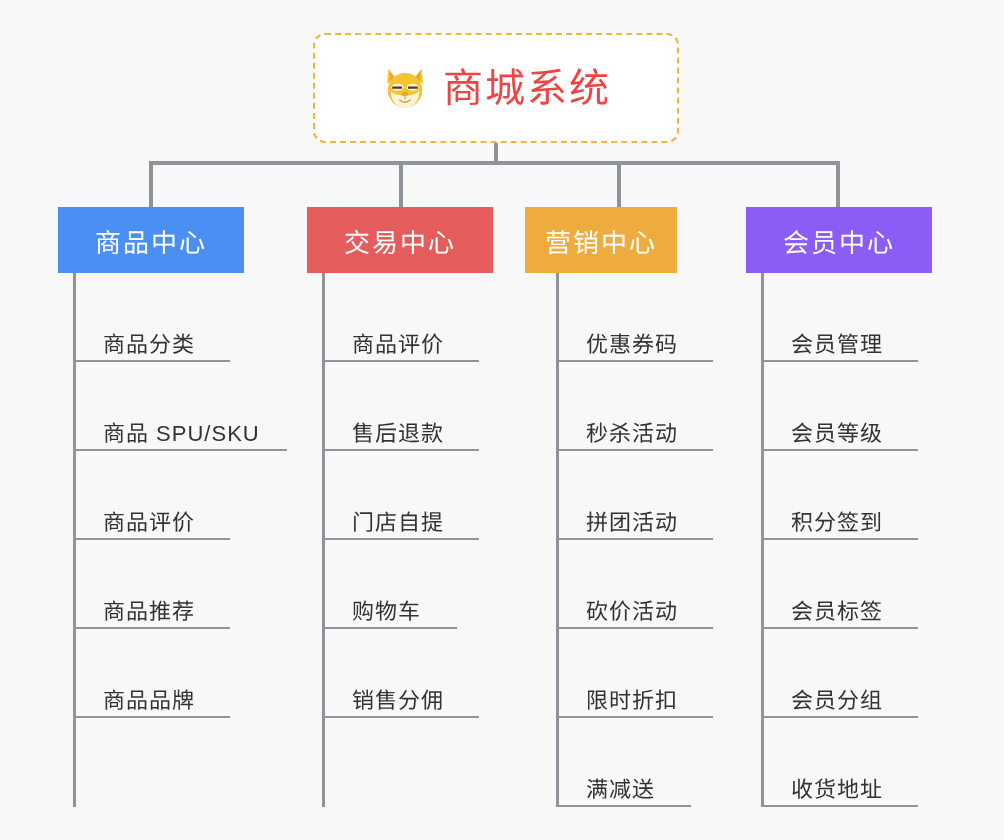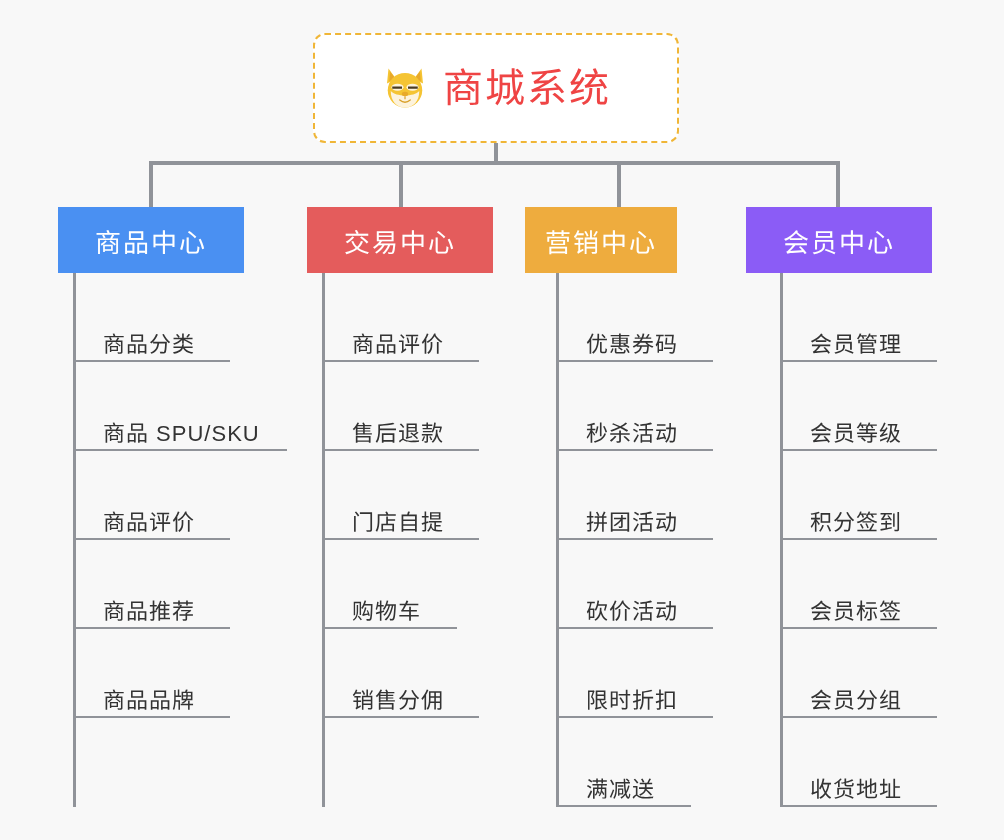--- a/index.html
+++ b/index.html
@@ -226,21 +226,21 @@
           <div class="leaf-underline" style="width: 157px;"></div>
         </div>
         <div class="leaf-item">
           <span class="leaf-label">满减送</span>
           <div class="leaf-underline" style="width: 135px;"></div>
         </div>
       </div>
       <div class="cat-box" style="left: 746px; width: 186px; background: #8b5cf6;">
         <span>会员中心</span>
       </div>
-      <div class="leaf-col" style="left: 780px;">
+      <div class="leaf-col" style="left: 761px;">
         <div class="leaf-spine" style="height: 534px;"></div>
         <div class="leaf-item">
           <span class="leaf-label">会员管理</span>
           <div class="leaf-underline" style="width: 157px;"></div>
         </div>
         <div class="leaf-item">
           <span class="leaf-label">会员等级</span>
           <div class="leaf-underline" style="width: 157px;"></div>
         </div>
         <div class="leaf-item">

